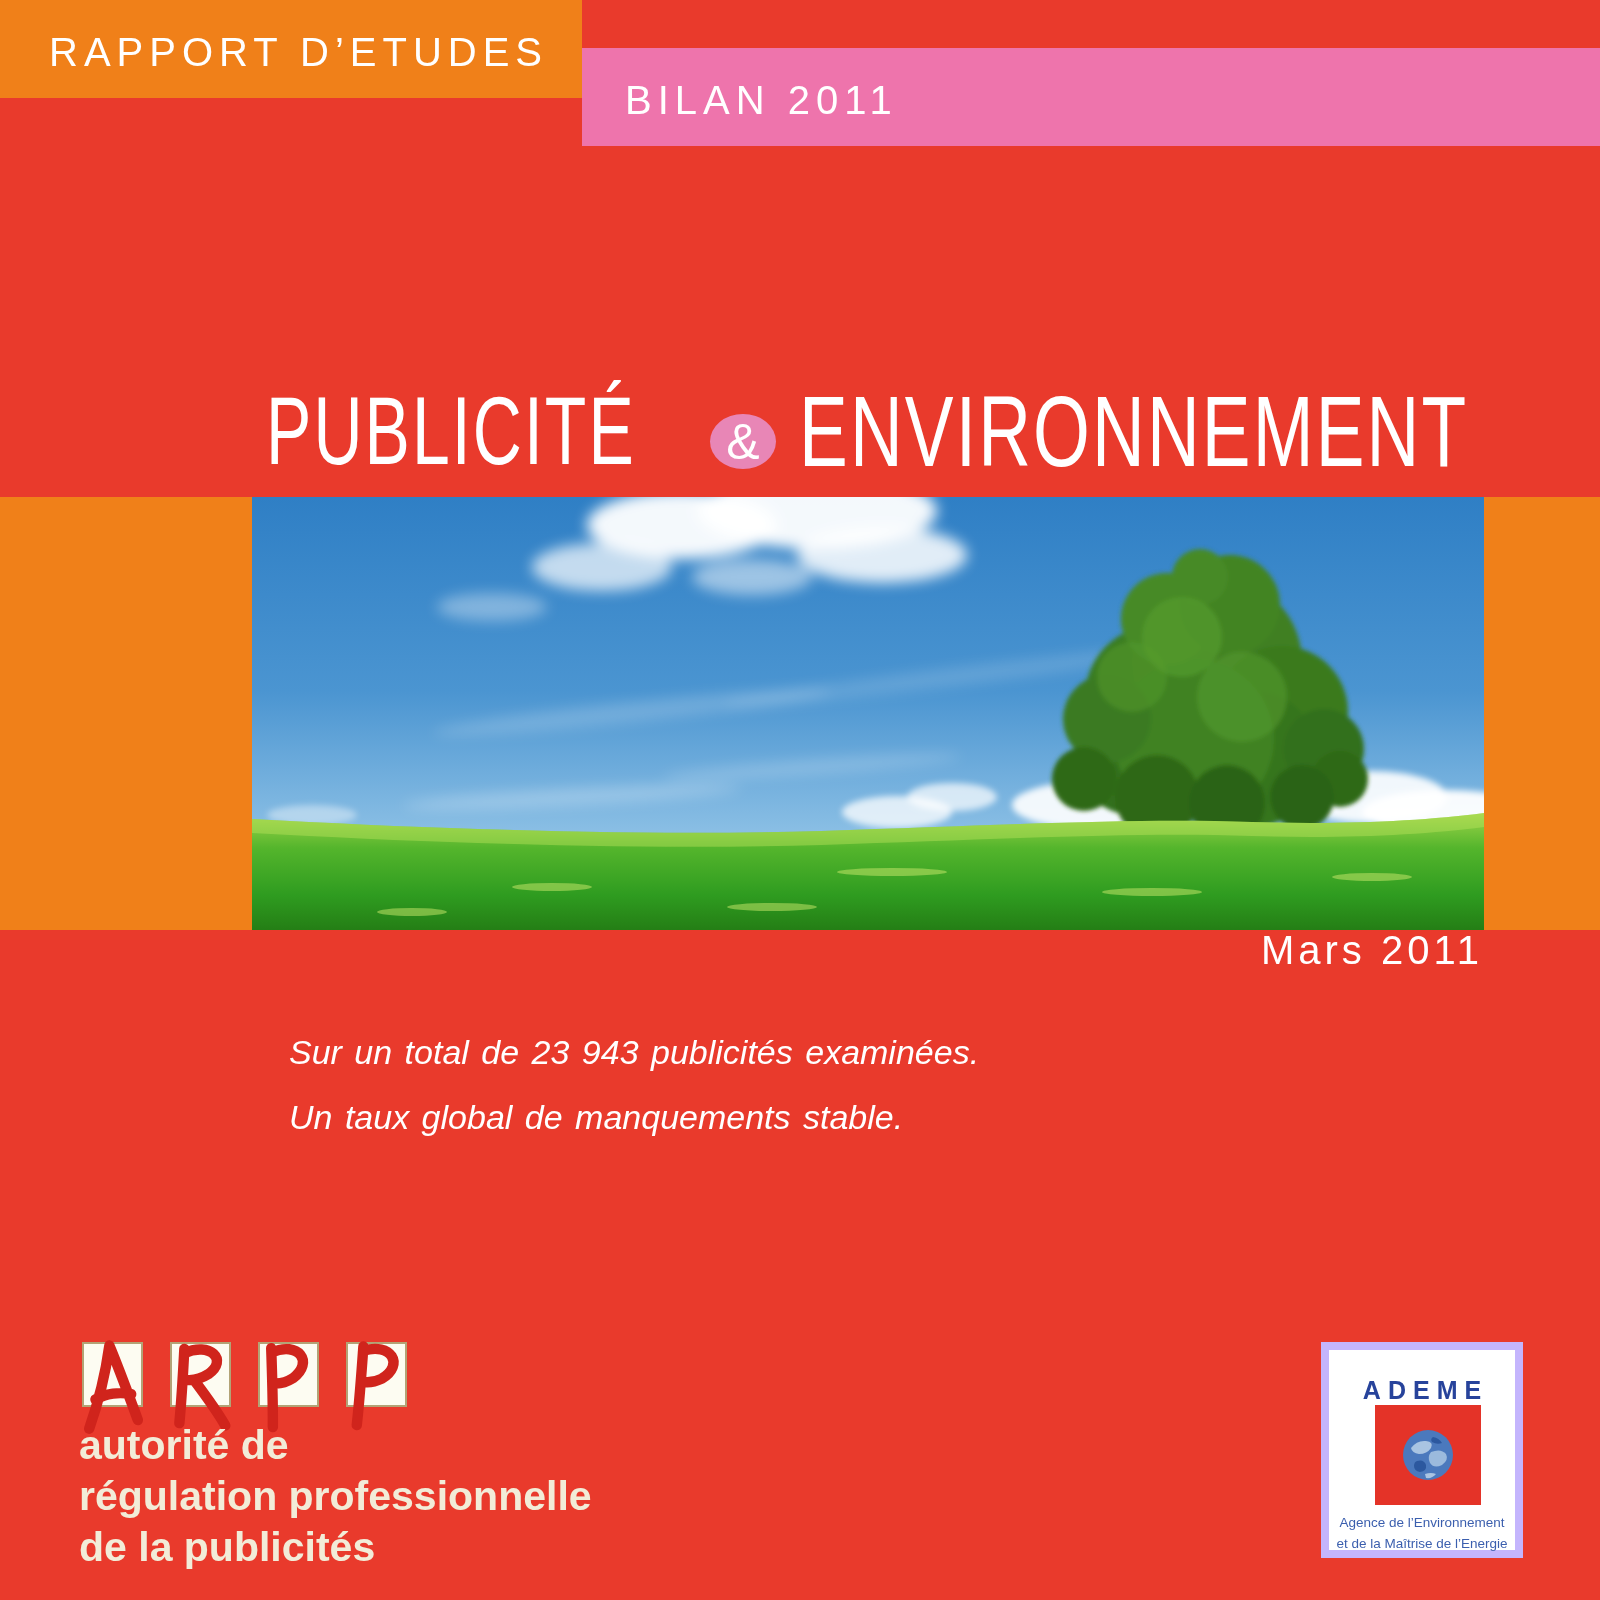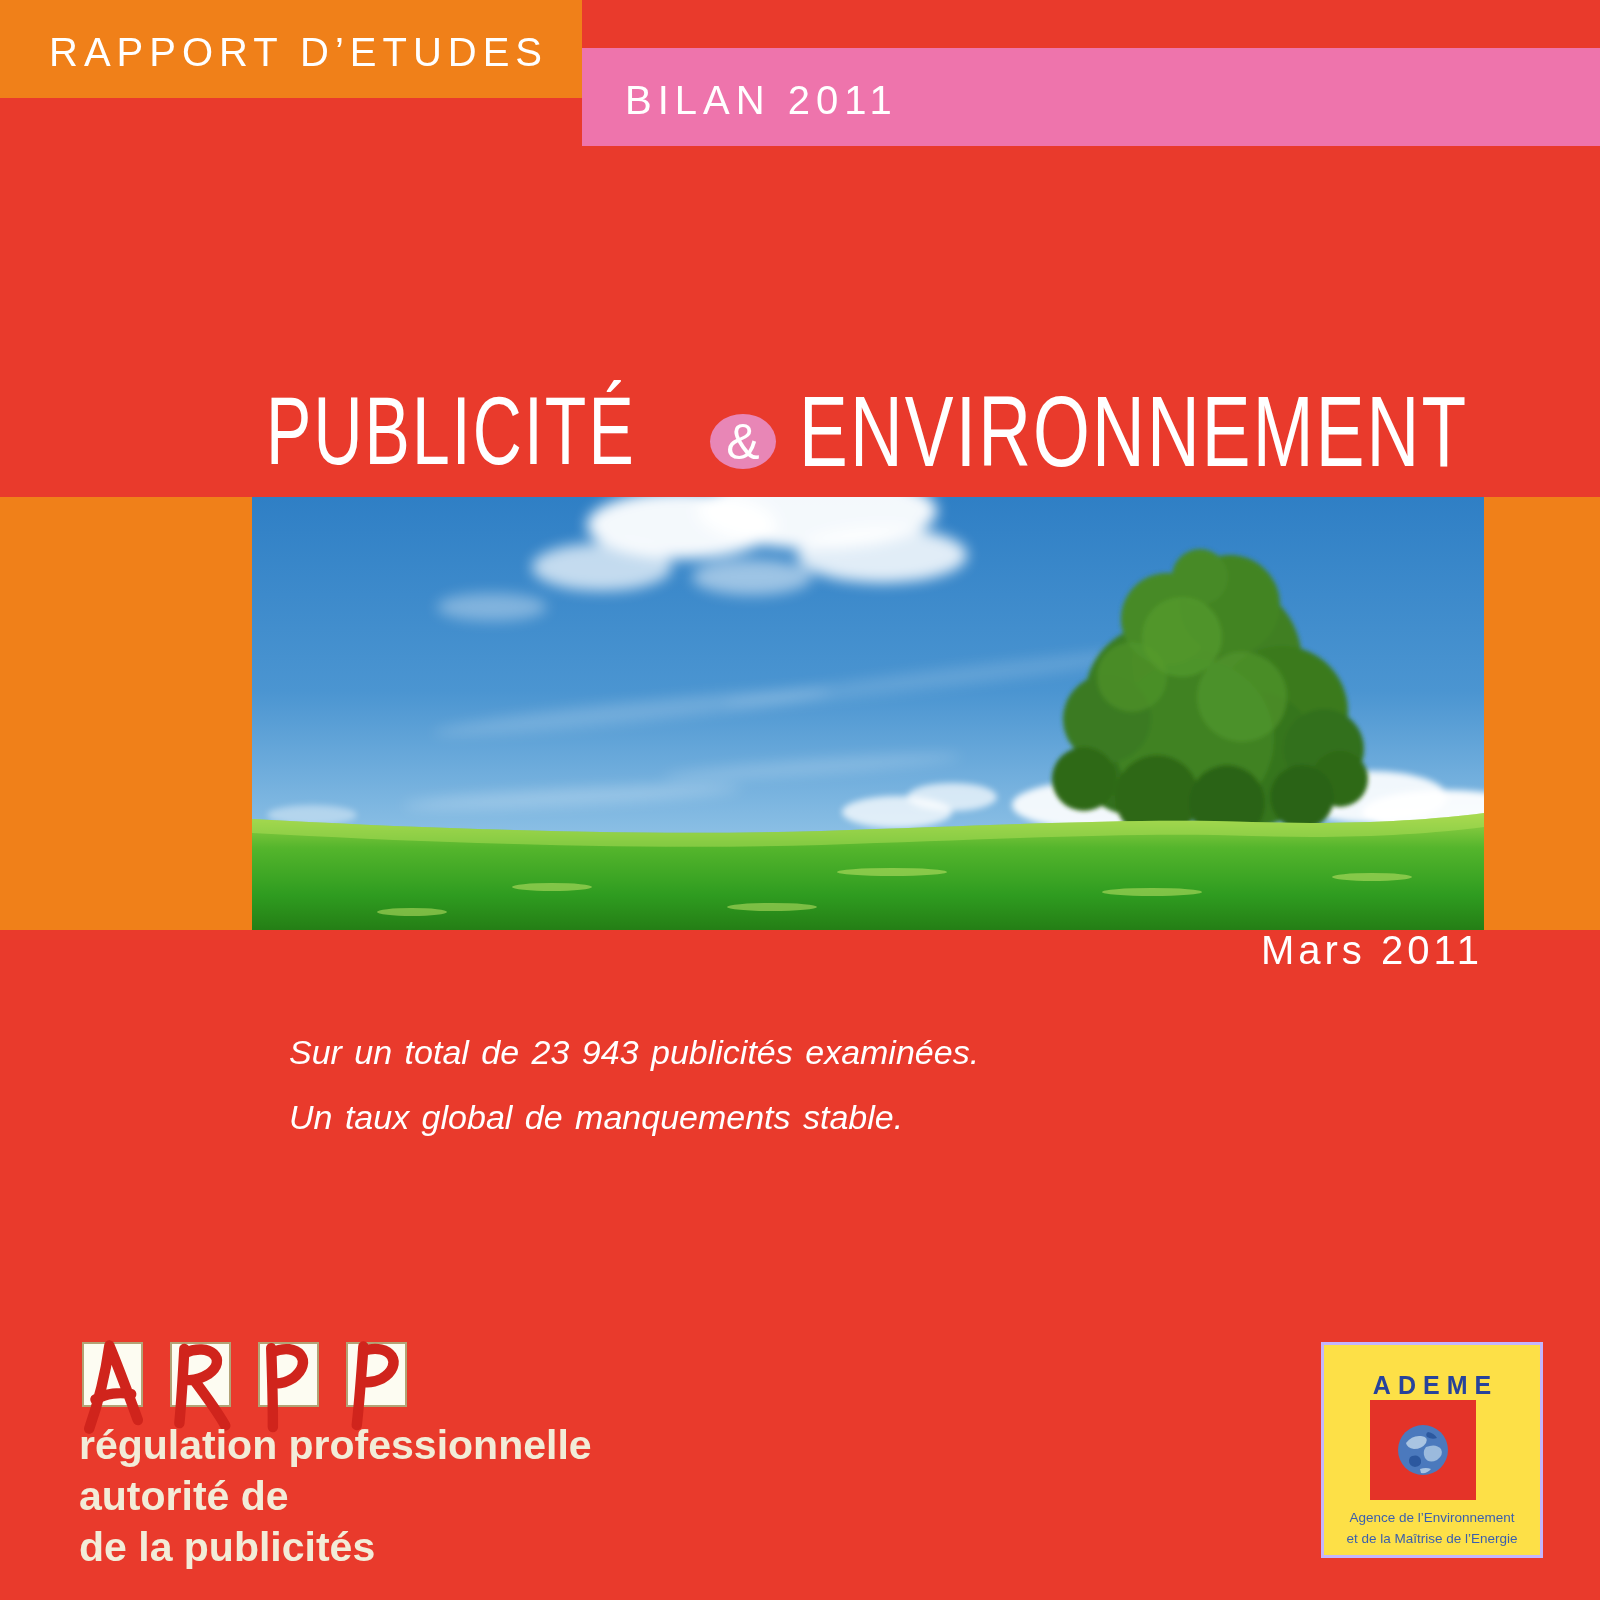--- a/index.html
+++ b/index.html
@@ -39,22 +39,22 @@
 
   
   .arpp-logo{left:82px;top:1342px;display:flex;gap:27px;}
   .arpp-cell{width:61px;height:65px;background:#fdfcf2;border:2px solid #b3a376;
              box-sizing:border-box;position:relative;}
   .arpp-cell svg{position:absolute;left:-4px;top:-3px;width:66px;height:92px;overflow:visible;}
   .arpp-caption{left:79px;top:1420px;color:#f2ecd8;font-weight:700;font-size:41px;
                 line-height:51px;white-space:nowrap;}
 
   
-  .ademe-box{left:1321px;top:1342px;width:222px;height:216px;background:#fde047;
-             border:3px solid #c4b5fd;box-sizing:border-box;}
+  .ademe-box{left:1321px;top:1342px;width:202px;height:216px;background:#ffffff;
+             border:8px solid #c4b5fd;box-sizing:border-box;}
   .ademe-name{position:absolute;left:0;top:26px;width:100%;text-align:center;
               color:#27439b;font-weight:700;font-size:25px;letter-spacing:7px;text-indent:7px;}
   .ademe-square{position:absolute;left:46px;top:55px;width:106px;height:100px;background:#e43328;
                 display:flex;align-items:center;justify-content:center;}
   .ademe-caption{position:absolute;left:0;width:100%;text-align:center;color:#3b5fae;
                  font-size:13.5px;font-weight:400;line-height:21px;}
   .ademe-caption.l1{top:162px;}
   .ademe-caption.l2{top:183px;}
 </style>
 </head>
@@ -190,22 +190,22 @@
         <path fill="none" stroke="#d0241c" stroke-width="9.5" stroke-linecap="round" stroke-linejoin="round" d="M15 6 C15 28 15 52 14 78 M15 10 C40 0 54 20 34 34 C27 38 20 39 15 38"></path>
       </svg>
   </div>
   <div class="arpp-cell">
     <svg viewBox="0 0 60 84" style="transform:rotate(4deg)">
         <path fill="none" stroke="#d0241c" stroke-width="9.5" stroke-linecap="round" stroke-linejoin="round" d="M15 6 C15 28 15 52 14 78 M15 10 C40 0 54 20 34 34 C27 38 20 39 15 38"></path>
       </svg>
   </div>
 </div>
 <div class="abs arpp-caption">
+  <div>autorité de</div>
   <div>régulation professionnelle</div>
-  <div>autorité de</div>
   <div>de la publicités</div>
 </div>
 
 <div class="abs ademe-box">
   <div class="ademe-name">ADEME</div>
   <div class="ademe-square">
     <svg width="54" height="54" viewBox="0 0 54 54">
       <circle cx="27" cy="27" r="25" fill="#4b79bd"></circle>
       <path d="M10 20 Q16 12 25 13 Q33 14 30 20 Q26 26 18 26 Q11 25 10 20 Z" fill="#a9c4e2"></path>
       <path d="M30 24 Q40 20 45 26 Q48 32 41 37 Q33 41 29 35 Q26 29 30 24 Z" fill="#9bbadd"></path>

